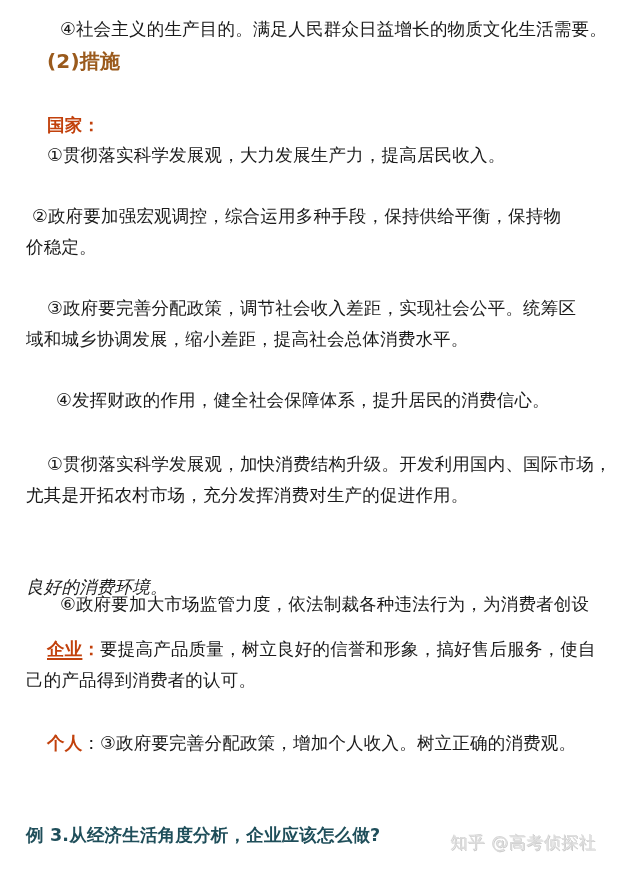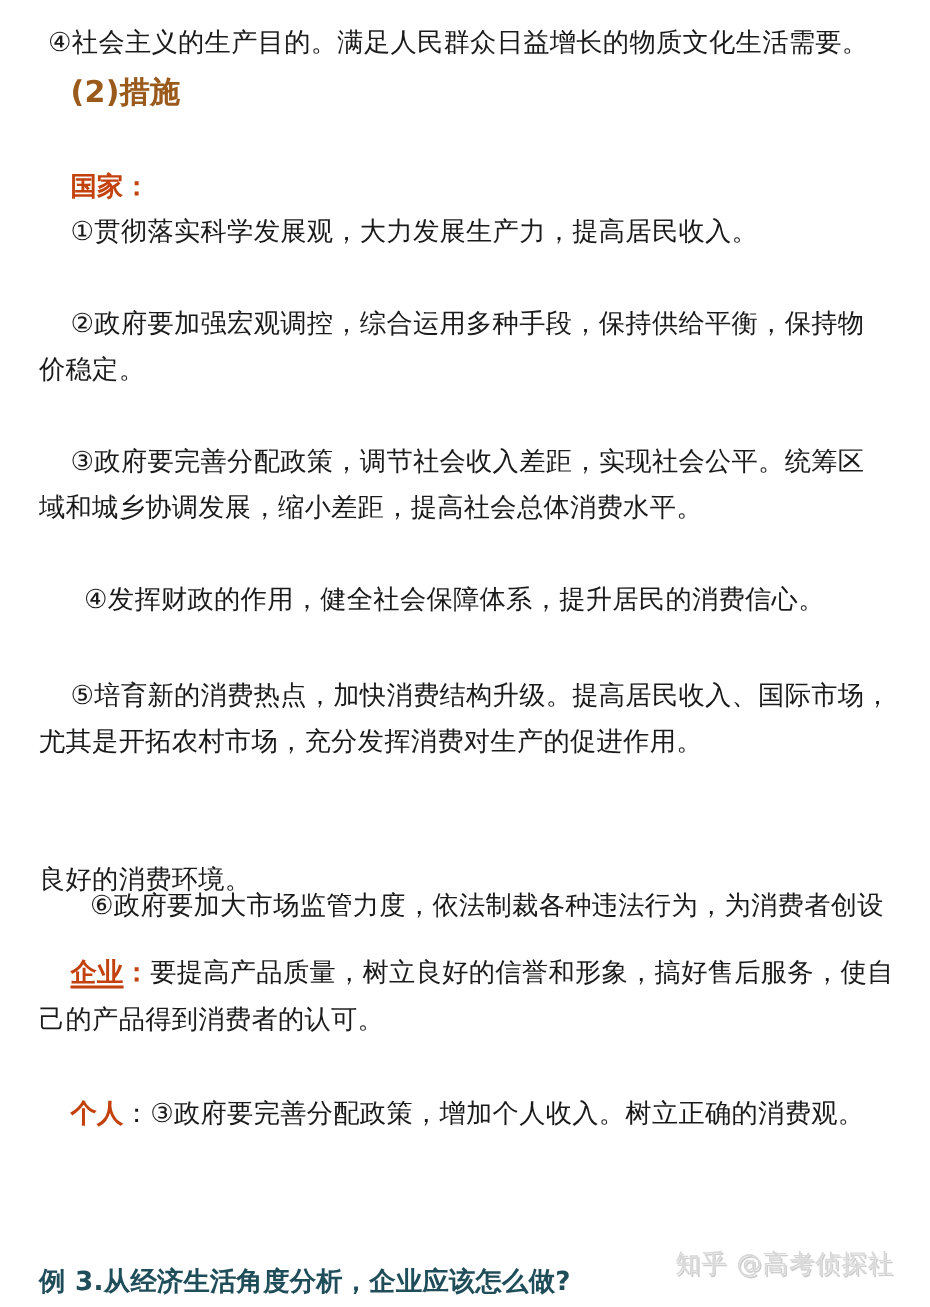--- a/index.html
+++ b/index.html
@@ -34,59 +34,58 @@
     }
     .underlined {
       text-decoration: underline;
       text-decoration-thickness: 1.5px;
       text-underline-offset: 3px;
     }
     .example-q {
       color: #1f4e5a;
       font-weight: bold;
       font-size: 17.5px;
-      margin-top: 20px;
     }
     .watermark {
       position: absolute;
       left: 450px;
       top: 831px;
       font-size: 17px;
       color: #d8d8d8;
       white-space: nowrap;
       text-shadow: 0 0 1px #ffffff, 1px 1px 0 #c9c9c9;
       letter-spacing: 0.5px;
     }
   </style>
 </head>
 <body>
 
 <div>
 
-  <div class="line" style="left:32px; top:17px;">④社会主义的生产目的。满足人民群众日益增长的物质文化生活需要。</div>
+  <div class="line" style="left:60px; top:17px;">④社会主义的生产目的。满足人民群众日益增长的物质文化生活需要。</div>
 
   <div class="line heading-orange" style="left:47px; top:49px;">(2)措施</div>
 
   <div class="line label-bold" style="left:47px; top:113px;">国家：</div>
 
   <div class="line" style="left:47px; top:143px;">①贯彻落实科学发展观，大力发展生产力，提高居民收入。</div>
 
-  <div class="line" style="left:47px; top:204px;">②政府要加强宏观调控，综合运用多种手段，保持供给平衡，保持物</div>
+  <div class="line" style="left:32px; top:204px;">②政府要加强宏观调控，综合运用多种手段，保持供给平衡，保持物</div>
   <div class="line" style="left:26px; top:235px;">价稳定。</div>
 
   <div class="line" style="left:47px; top:296px;">③政府要完善分配政策，调节社会收入差距，实现社会公平。统筹区</div>
   <div class="line" style="left:26px; top:327px;">域和城乡协调发展，缩小差距，提高社会总体消费水平。</div>
 
   <div class="line" style="left:56px; top:388px;text-align:right;">④发挥财政的作用，健全社会保障体系，提升居民的消费信心。</div>
 
-  <div class="line" style="left:47px; top:452px;">⑤培育新的消费热点，加快消费结构升级。提高居民收入、国际市场，</div>
+  <div class="line" style="left:47px; top:452px;">①贯彻落实科学发展观，加快消费结构升级。开发利用国内、国际市场，</div>
   <div class="line" style="left:26px; top:483px;">尤其是开拓农村市场，充分发挥消费对生产的促进作用。</div>
 
   <div class="line" style="left:60px; top:544px;margin-top:48px;">⑥政府要加大市场监管力度，依法制裁各种违法行为，为消费者创设</div>
-  <div class="line" style="left:26px; top:575px;">良好的消费环境。</div>
+  <div class="line" style="left:26px; top:575px;font-style:italic;">良好的消费环境。</div>
 
   <div class="line" style="left:47px; top:637px;">
     <span class="label-bold underlined">企业</span><span class="label-bold">：</span><span>要提高产品质量，树立良好的信誉和形象，搞好售后服务，使自</span>
   </div>
   <div class="line" style="left:26px; top:668px;">己的产品得到消费者的认可。</div>
 
   <div class="line" style="left:47px; top:731px;">
     <span class="label-bold">个人</span><span>：</span><span>③政府要完善分配政策，增加个人收入。树立正确的消费观。</span>
   </div>
 

